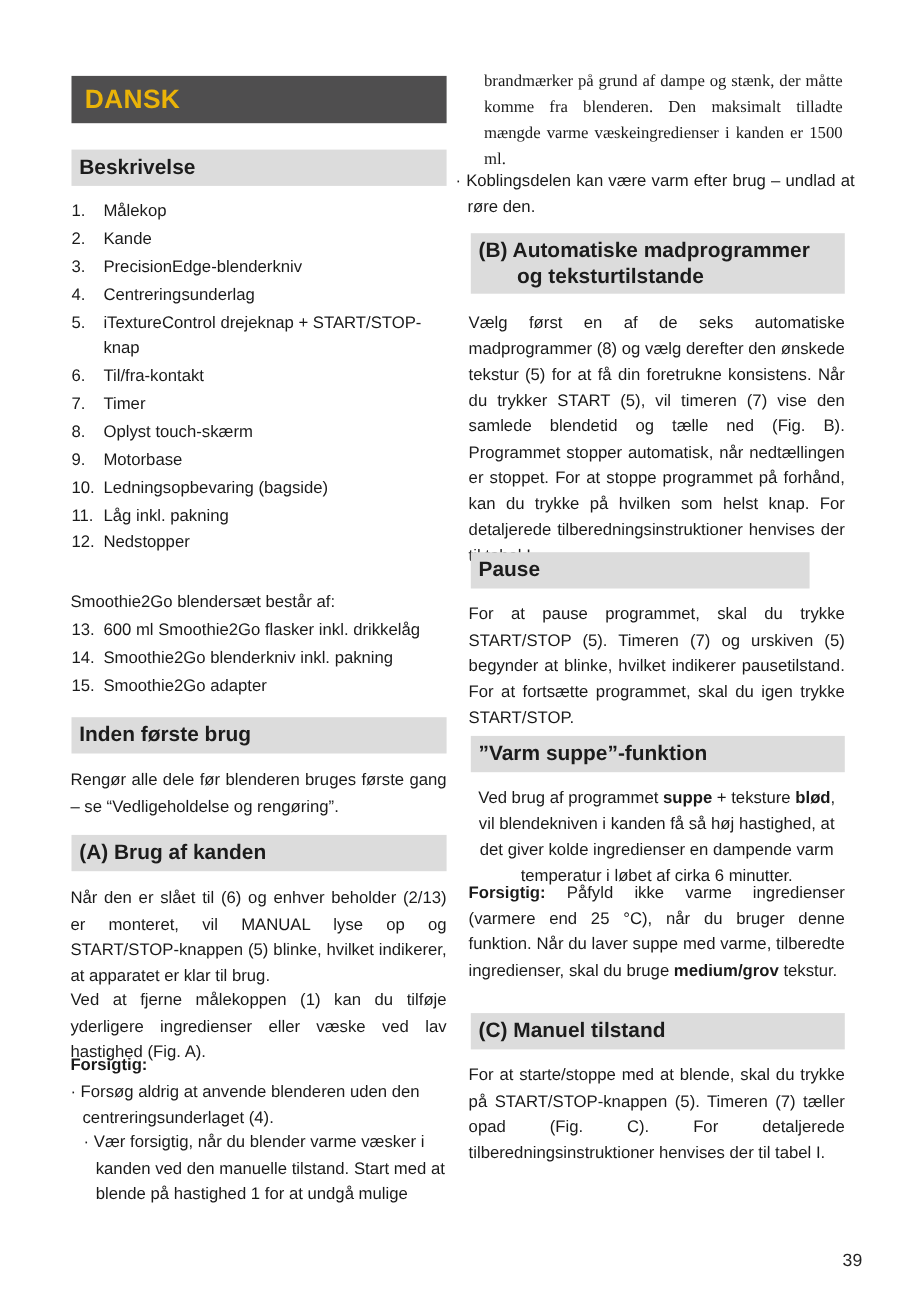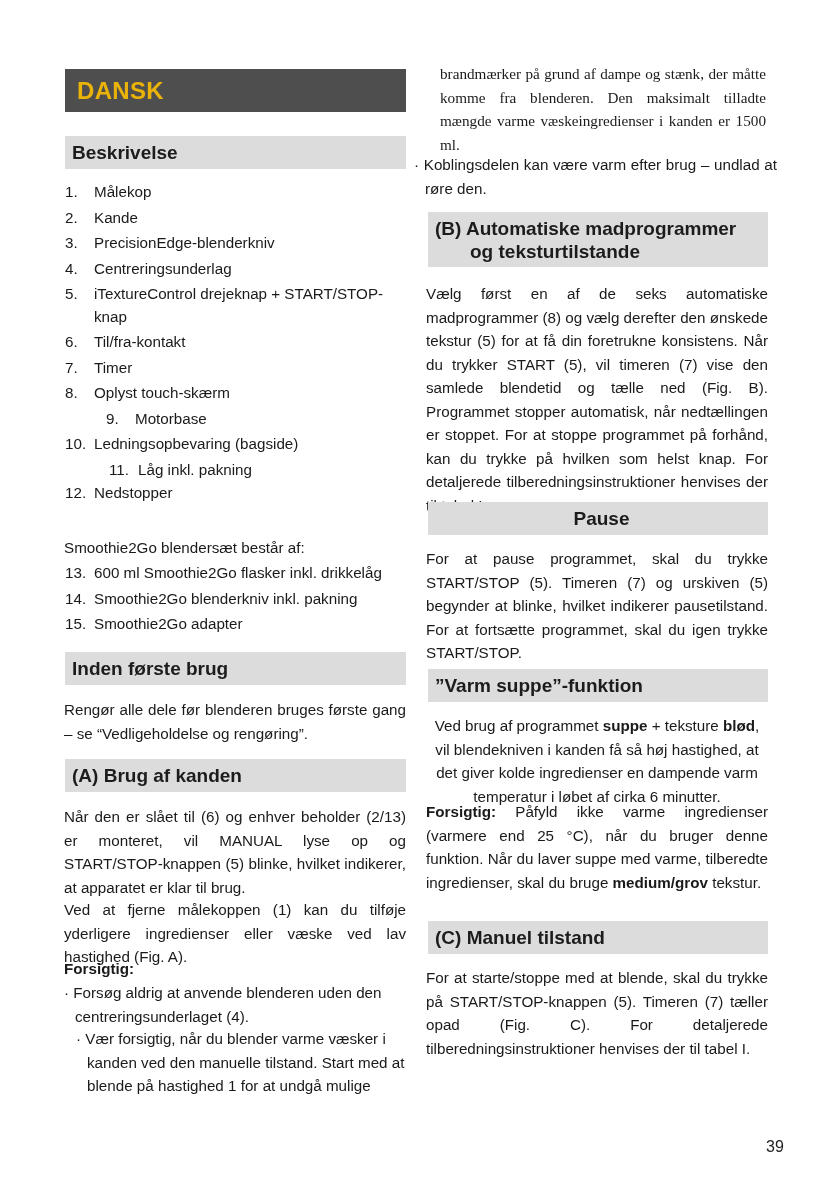--- a/index.html
+++ b/index.html
@@ -32,23 +32,23 @@
   <div id="desc-list">
       <div class="li" style="top: 180px; left: 1px;"><span class="num">1.</span><span>Målekop</span></div>
       <div class="li" style="top: 205.6px; left: 1px;"><span class="num">2.</span><span>Kande</span></div>
       <div class="li" style="top: 231.2px; left: 1px;"><span class="num">3.</span><span>PrecisionEdge-blenderkniv</span></div>
       <div class="li" style="top: 256.8px; left: 1px;"><span class="num">4.</span><span>Centreringsunderlag</span></div>
       <div class="li" style="top: 282.4px; left: 1px;"><span class="num">5.</span><span>iTextureControl drejeknap + START/STOP-</span></div>
       <div class="li" style="top: 305px; left: 30px;">knap</div>
       <div class="li" style="top: 330px; left: 1px;"><span class="num">6.</span><span>Til/fra-kontakt</span></div>
       <div class="li" style="top: 355.6px; left: 1px;"><span class="num">7.</span><span>Timer</span></div>
       <div class="li" style="top: 381.2px; left: 1px;"><span class="num">8.</span><span>Oplyst touch-skærm</span></div>
-      <div class="li" style="top: 406.8px; left: 1px; margin-left: 41px;"><span class="num">9.</span><span>Motorbase</span></div>
+      <div class="li" style="top: 406.8px; left: 1px;"><span class="num">9.</span><span>Motorbase</span></div>
       <div class="li" style="top: 432.4px; left: 1px;"><span class="num">10.</span><span>Ledningsopbevaring (bagside)</span></div>
-      <div class="li" style="top: 458px; left: 1px; margin-left: 44px;"><span class="num">11.</span><span>Låg inkl. pakning</span></div>
+      <div class="li" style="top: 458px; left: 1px;"><span class="num">11.</span><span>Låg inkl. pakning</span></div>
       <div class="li" style="top: 481px; left: 1px;"><span class="num">12.</span><span>Nedstopper</span></div>
     </div>
 
   <div class="p" style="left:0; top:536px; width:342px;">Smoothie2Go blendersæt består af:</div>
   <div id="set-list">
       <div class="li" style="top: 561px; left: 1px;"><span class="num">13.</span><span>600 ml Smoothie2Go flasker inkl. drikkelåg</span></div>
       <div class="li" style="top: 586.6px; left: 1px;"><span class="num">14.</span><span>Smoothie2Go blenderkniv inkl. pakning</span></div>
       <div class="li" style="top: 612.2px; left: 1px;"><span class="num">15.</span><span>Smoothie2Go adapter</span></div>
     </div>
 
@@ -66,21 +66,21 @@
 <div class="col col-right">
   <div class="p" style="left:14px; top:62px; width:326px;font-family:Liberation Serif, serif;">brandmærker på grund af dampe og stænk, der måtte komme fra blenderen. Den maksimalt tilladte mængde varme væskeingredienser i kanden er 1500 ml.</div>
   <div class="bullet" style="left:-12px; top:153px; width:352px; text-align:justify;">· <span>Koblingsdelen kan være varm efter brug – undlad at røre den.</span></div>
 
   <div class="h2" style="left:2px; top:212px; width:340px; height:55px; line-height:23px; padding-top:5px;">
     <div>(B) Automatiske madprogrammer</div>
     <div style="padding-left:35px;">og teksturtilstande</div>
   </div>
   <div class="p" style="left:0; top:282px; width:342px;">Vælg først en af de seks automatiske madprogrammer (8) og vælg derefter den ønskede tekstur (5) for at få din foretrukne konsistens. Når du trykker START (5), vil timeren (7) vise den samlede blendetid og tælle ned (Fig. B). Programmet stopper automatisk, når nedtællingen er stoppet. For at stoppe programmet på forhånd, kan du trykke på hvilken som helst knap. For detaljerede tilberedningsinstruktioner henvises der til tabel I.</div>
 
-  <div class="h2 one" style="left:2px; top:502px; width:340px;text-align:center;">Pause</div>
+  <div class="h2 one" style="left:2px; top:502px; width:308px;">Pause</div>
   <div class="p" style="left:0; top:547px; width:342px;">For at pause programmet, skal du trykke START/STOP (5). Timeren (7) og urskiven (5) begynder at blinke, hvilket indikerer pausetilstand. For at fortsætte programmet, skal du igen trykke START/STOP.</div>
 
   <div class="h2 one" style="left:2px; top:669px; width:340px;">”Varm suppe”-funktion</div>
   <div class="p" style="left:0; top:714px; width:342px; text-align:center;"><span>Ved brug af programmet </span><b>suppe</b><span> + teksture </span><b>blød</b><span>, vil blendekniven i kanden få så høj hastighed, at det giver kolde ingredienser en dampende varm temperatur i løbet af cirka 6 minutter.</span></div>
   <div class="p" style="left:0; top:800px; width:342px;"><b>Forsigtig:</b><span> Påfyld ikke varme ingredienser (varmere end 25 °C), når du bruger denne funktion. Når du laver suppe med varme, tilberedte ingredienser, skal du bruge </span><b>medium/grov</b><span> tekstur.</span></div>
 
   <div class="h2 one" style="left:2px; top:921px; width:340px;">(C) Manuel tilstand</div>
   <div class="p" style="left:0; top:966px; width:342px;">For at starte/stoppe med at blende, skal du trykke på START/STOP-knappen (5). Timeren (7) tæller opad (Fig. C). For detaljerede tilberedningsinstruktioner henvises der til tabel I.</div>
 </div>
 

